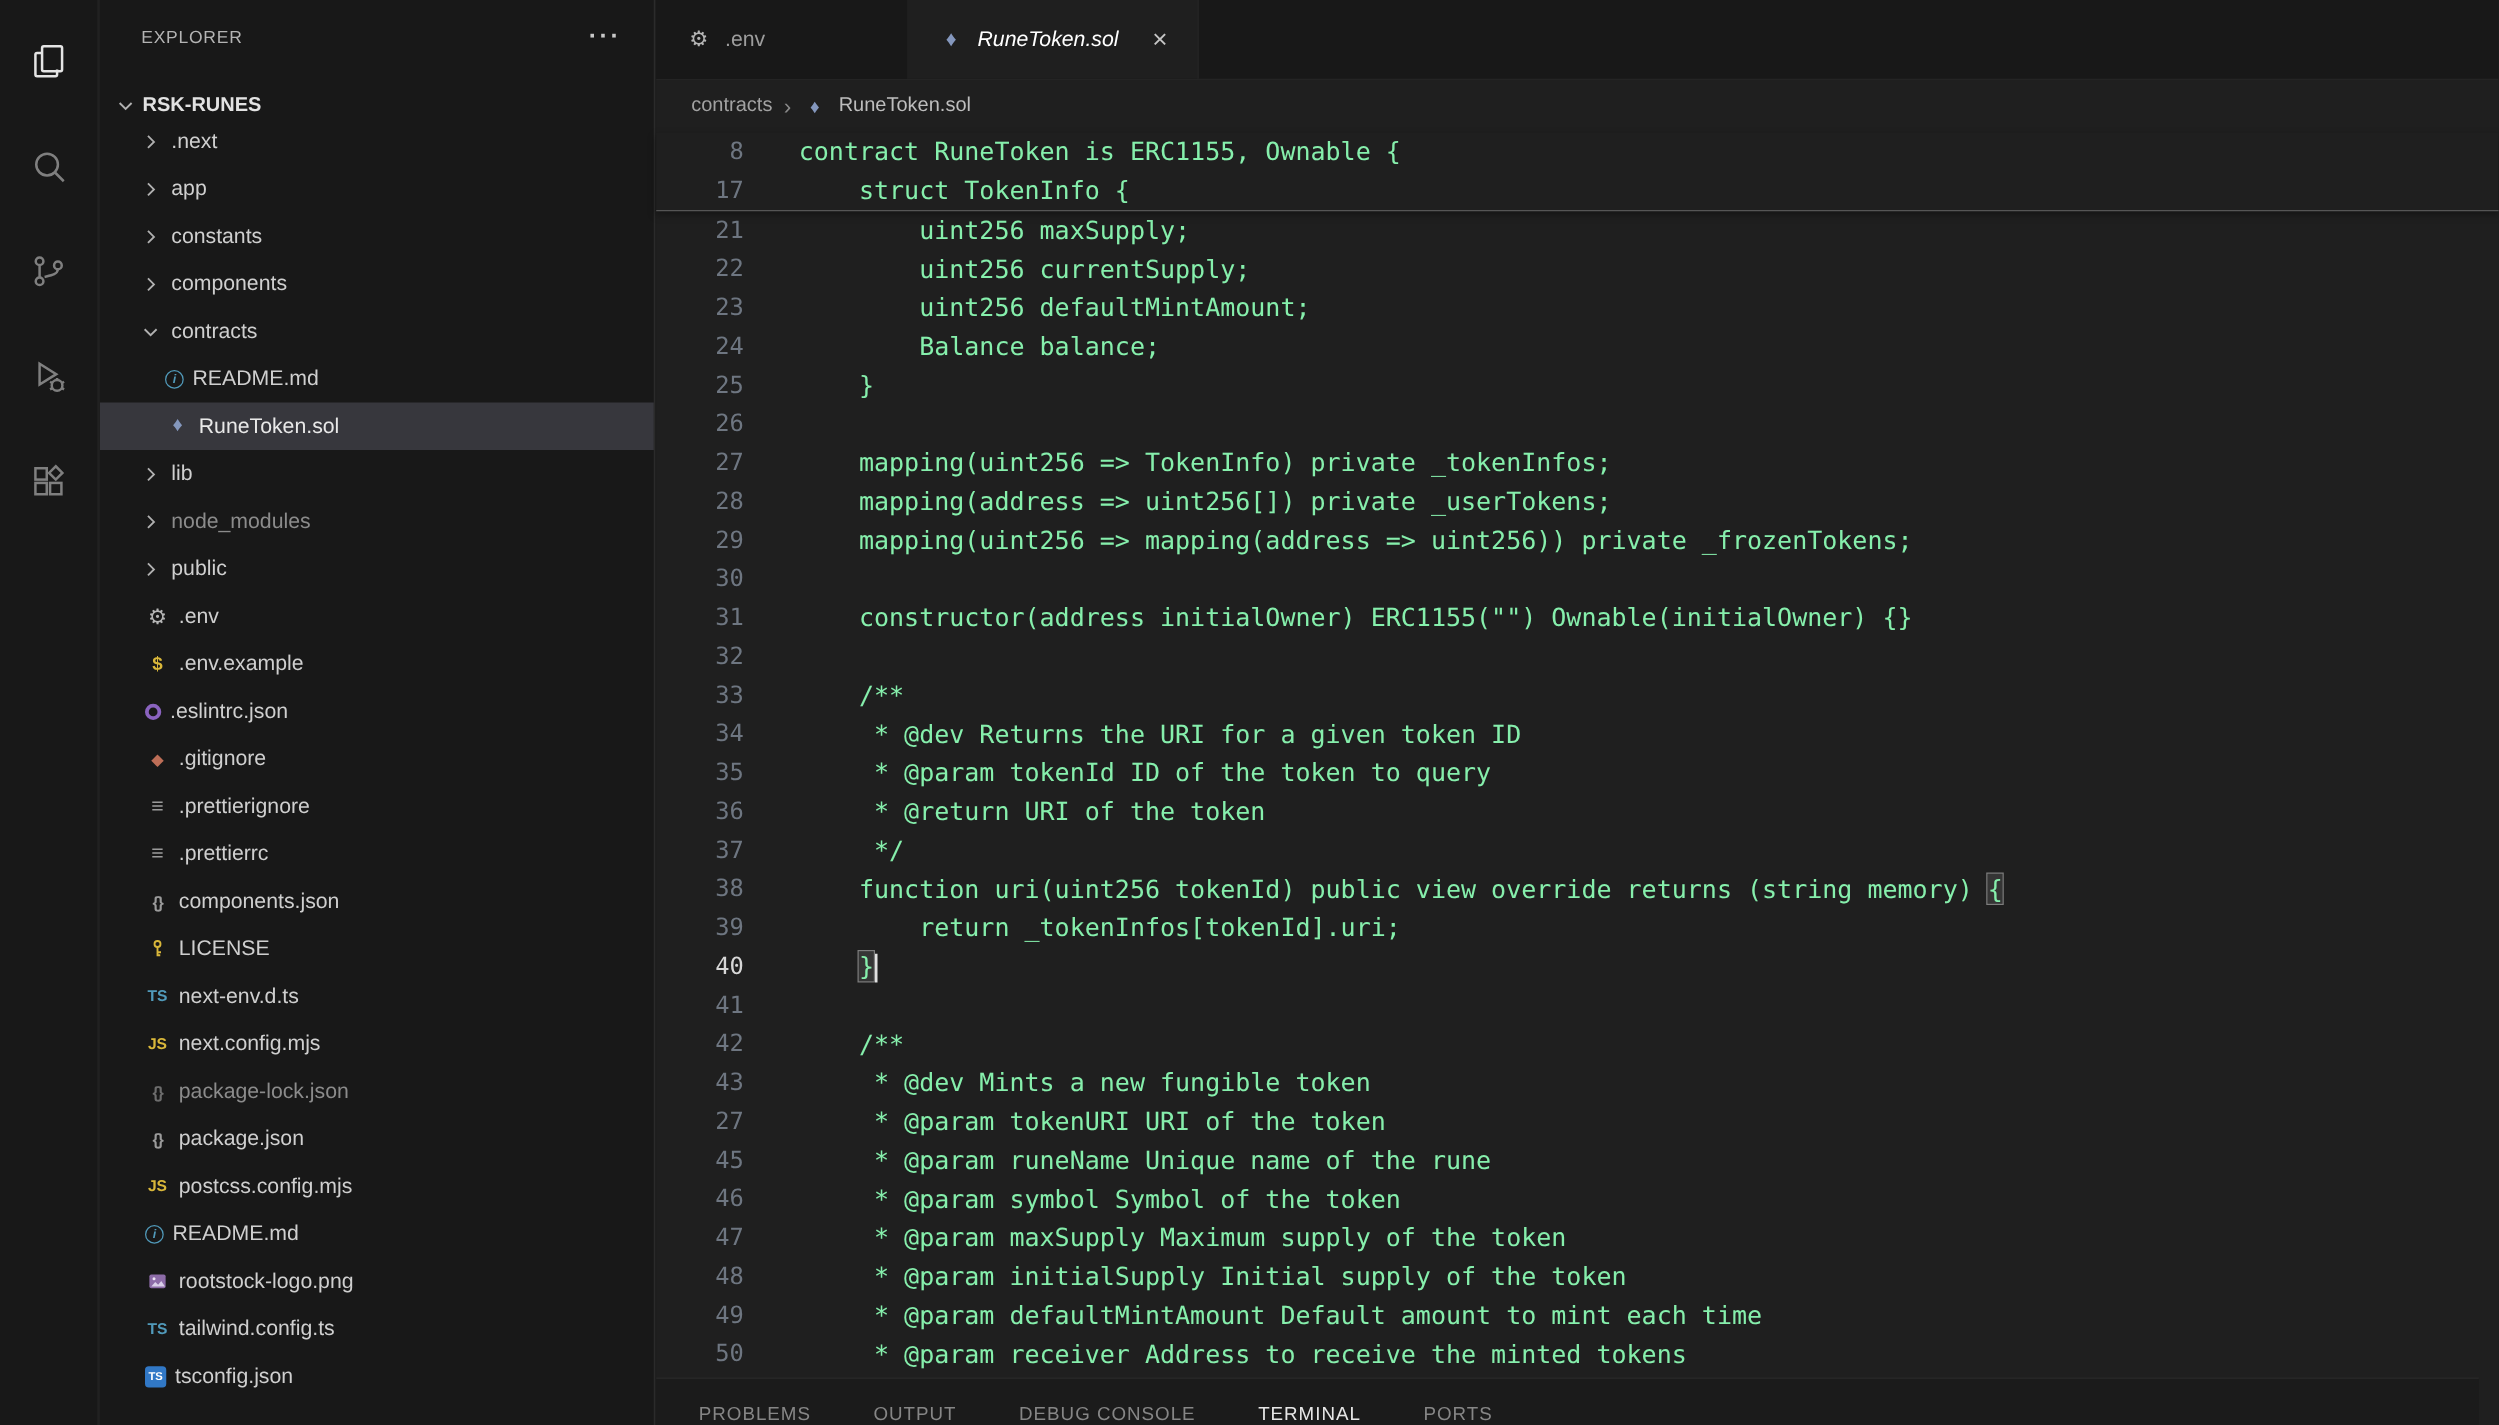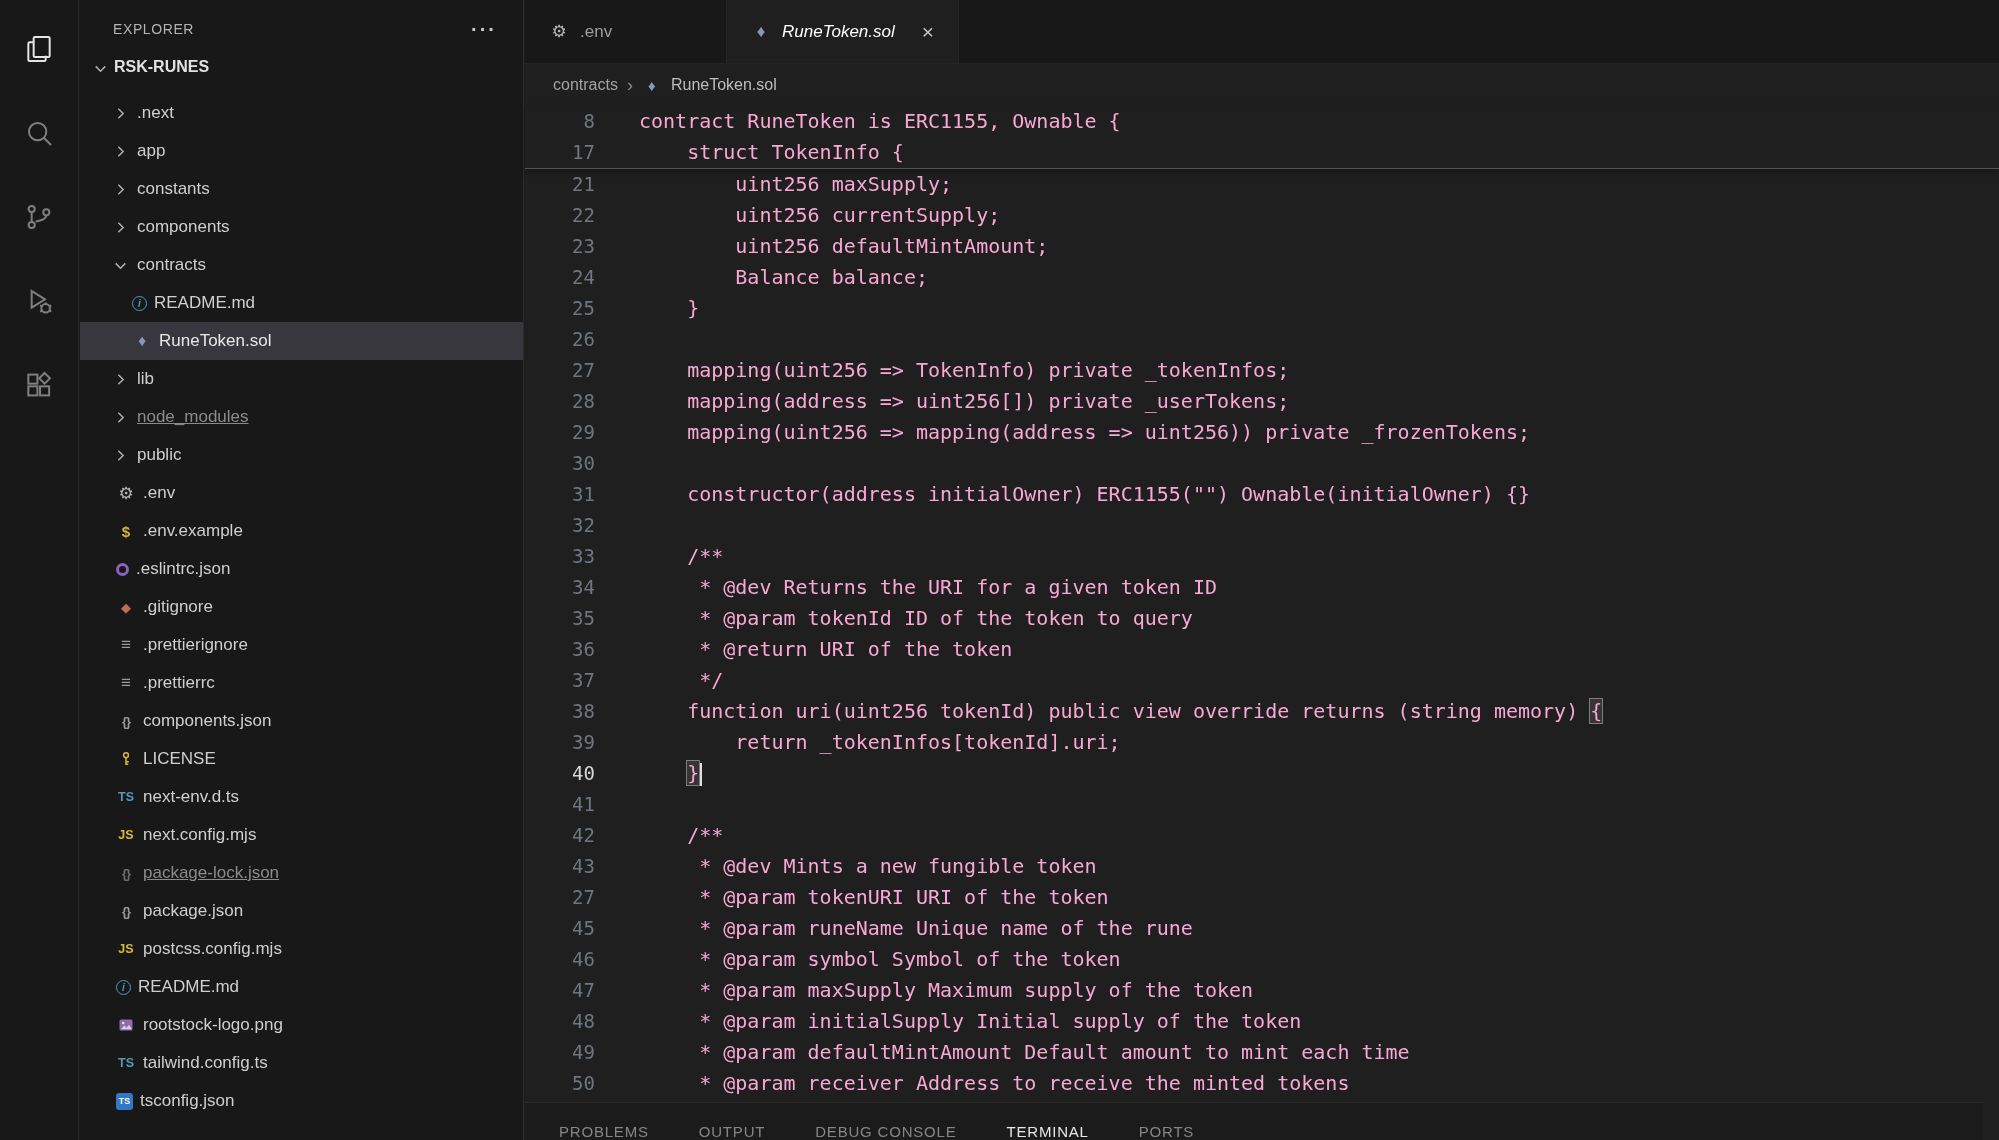--- a/index.html
+++ b/index.html
@@ -13,33 +13,33 @@
   .act-item { width:34px; height:34px; color:#7f7f7f; display:flex; align-items:center; justify-content:center; cursor:pointer; }
   .act-item.active { color:#e4e4e4; }
   .act-item svg { width:32px; height:32px; }
 
   
   .sidebar { position:absolute; left:80px; top:0; width:444px; height:1140px; background:#181818;
              border-right:1px solid #2b2b2b; }
   .sidebar-header { height:58px; display:flex; align-items:center; justify-content:space-between;
                     padding:0 26px 0 33px; color:#b4b4b4; font-size:14px; letter-spacing:.6px;text-align:center; }
   .more-btn { color:#c8c8c8; font-size:20px; font-weight:bold; letter-spacing:2px; cursor:pointer; line-height:10px; }
-  .section-row { height:36px; display:flex; align-items:flex-start; padding-left:10px; color:#e2e2e2;
+  .section-row { height:36px; display:flex; align-items:flex-end; padding-left:10px; color:#e2e2e2;
                  font-weight:bold; font-size:16px; cursor:pointer; }
   .section-row .chev { margin-right:4px; }
   .chev { width:20px; height:20px; display:inline-flex; align-items:center; justify-content:center; color:#b0b0b0; flex:none; }
   .chev.expanded svg { transform:rotate(90deg); }
 
   .tree-row { height:38px; display:flex; align-items:center; font-size:17px; color:#cfcfcf; cursor:pointer; }
   .tree-row.folder.depth1 { padding-left:30px;text-align:center; }
   .tree-row.file.depth1 { padding-left:36px; }
   .tree-row.file.depth2 { padding-left:52px; }
   .tree-row .tree-label { margin-left:7px; white-space:nowrap; }
   .tree-row.selected { background:#37373d; color:#e8e8e8; }
-  .tree-row.dimmed { color:#8b8b8b;text-decoration:underline; }
+  .tree-row.dimmed { color:#8b8b8b; }
   .tree-row.dimmed .fi { opacity:.65; }
 
   .fi { width:20px; height:20px; flex:none; display:inline-flex; align-items:center; justify-content:center; font-size:15px; }
   .ic-gear { color:#b5b5b5; font-size:17px; }
   .ic-sol { color:#8497bd; font-size:16px; }
   .ic-dollar { color:#d9b73a; font-weight:bold; font-size:15px; }
   .ic-eslint { width:13px; height:13px; border:3px solid #8a63bf; border-radius:50%; }
   .ic-git { color:#bd6e57; font-size:13px; }
   .ic-prettier { color:#9b9b9b; font-size:17px; font-weight:bold; }
   .ic-braces { color:#9b9b9b; font-size:13px; font-weight:600; letter-spacing:-1px; }
@@ -60,21 +60,21 @@
   .tab-close { margin-left:16px; color:#c5c5c5; font-size:21px; line-height:1; cursor:pointer; }
 
   .breadcrumb { height:42px; display:flex; align-items:center; padding-left:28px; gap:9px; font-size:16px; color:#a2a2a2; }
   .breadcrumb .crumb { cursor:pointer; }
   .breadcrumb .crumb-file { color:#bdbdbd; }
   .breadcrumb .sep { color:#8a8a8a; font-size:18px; }
   .breadcrumb .fi { font-size:15px; }
 
   .code-line { display:flex; height:31px; line-height:31px; font-family:"DejaVu Sans Mono", monospace; }
   .gutter { width:70px; flex:none; text-align:right; color:#6e7681; font-size:19px; }
-  .codetext { margin-left:44px; white-space:pre; color:#f9a8d4; font-size:20px; }
+  .codetext { margin-left:44px; white-space:pre; color:#86efac; font-size:20px; }
   .code-line.current .gutter { color:#d7d7d7; }
   .sticky { background:#1f1f1f; border-bottom:1px solid #555555; box-shadow:0 3px 6px rgba(0,0,0,.35); position:relative; z-index:2; }
   .bracket { outline:1px solid #7d7d7d; background:rgba(130,130,130,.22); }
   .caret { display:inline-block; width:2px; height:23px; background:#e0e0e0; vertical-align:middle; margin-left:1px; }
 
   
   .panel { position:absolute; left:525px; right:16px; top:1102px; height:38px; background:#1b1b1b;
            border-top:1px solid #2b2b2b; overflow:hidden; }
   .panel-tabs { display:flex; gap:50px; padding:20px 0 0 34px; font-size:15px; letter-spacing:.8px; color:#868686; }
   .panel-tab { cursor:pointer; white-space:nowrap; }

